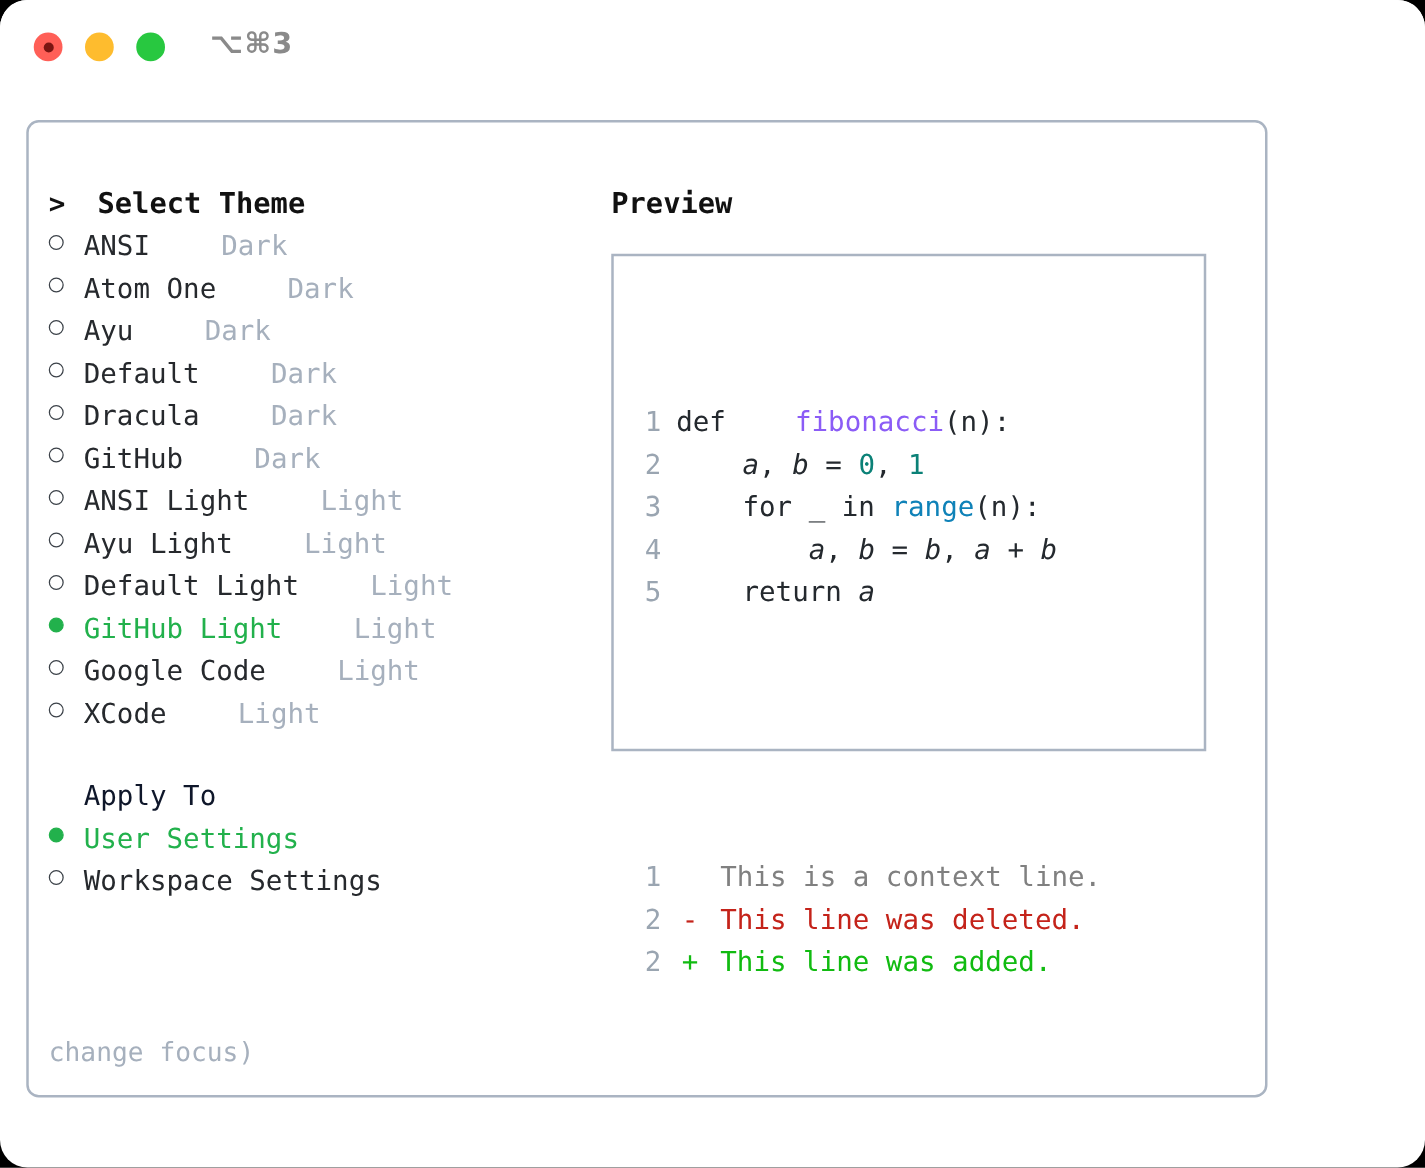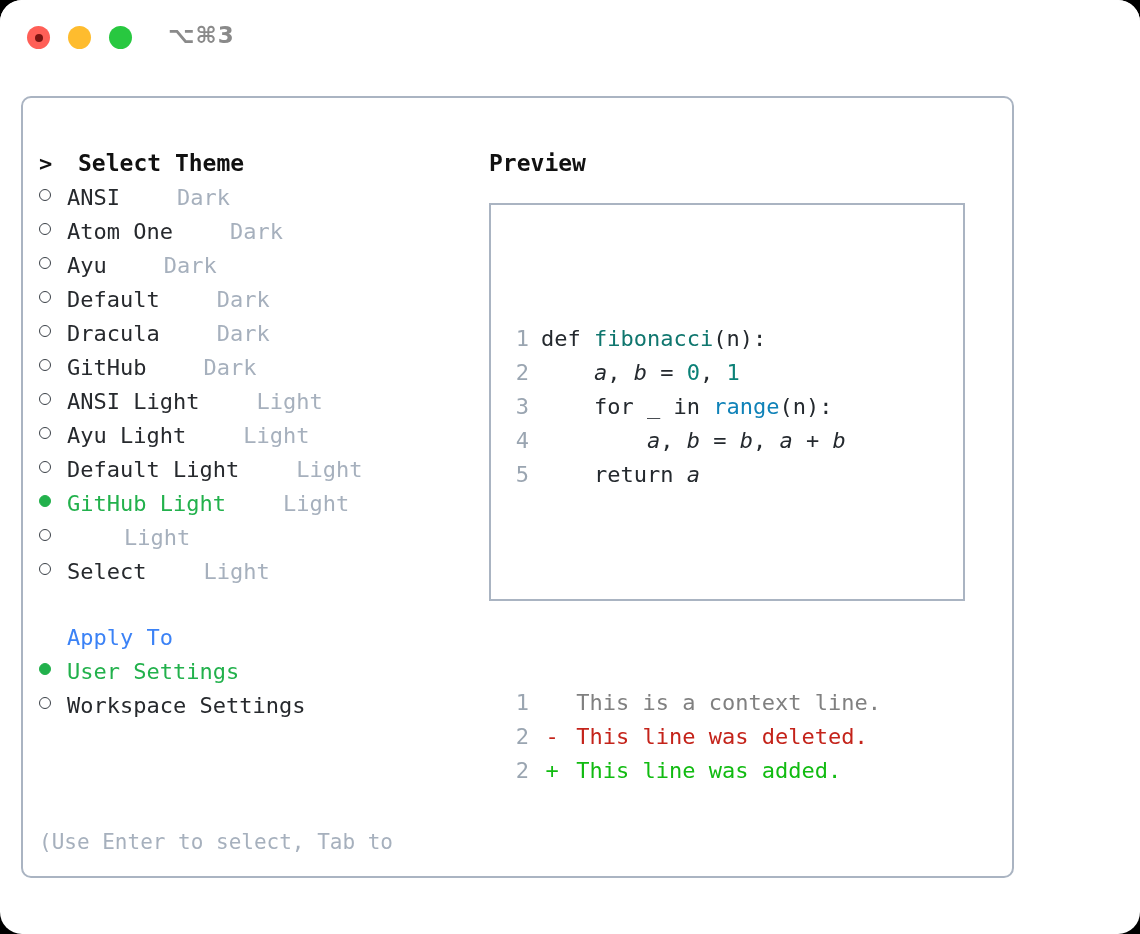--- a/index.html
+++ b/index.html
@@ -140,21 +140,21 @@
     font-weight: 700;
     font-size: 23px;
     margin-left: 11px;
   }
 
   .theme-name { color: #26292d; }
   .theme-name.selected { color: #22b14c; }
   .theme-variant { color: #a6b0bd; padding-left: 9px; margin-left: 48px; }
 
   .apply-head {
-    color: #3b82f6;
+    color: #0f172a;
     font-size: 22px;
   }
   .apply-name { color: #26292d; }
   .apply-name.selected { color: #22b14c; }
   .spacer-md { height: 32px; }
 
   .hint {
     margin-top: 34px;
     font-family: "DejaVu Sans Mono", "Liberation Mono", monospace;
     font-size: 21px;
@@ -200,21 +200,21 @@
   .code-line { display: flex; align-items: baseline; white-space: pre; }
   .lnum {
     display: inline-block;
     width: 22px;
     flex: 0 0 22px;
     text-align: right;
     color: #9aa5b1;
     margin-right: 12px;
   }
   .tok-plain   { color: #24292e; }
-  .tok-func    { color: #0f766e; }
+  .tok-func    { color: #8b5cf6; margin-left: 42px; }
   .tok-builtin { color: #0f82b8; }
   .tok-num     { color: #0b8177; }
   .tok-var     { color: #24292e; font-style: italic; }
   .tok-punct   { color: #24292e; }
 
   .blank-line { height: 34px; }
 
   .diff-line { display: flex; align-items: baseline; white-space: pre; }
   .diff-mark {
     display: inline-block;
@@ -253,38 +253,37 @@
           <div class="tui-line"><span class="bullet-wrap"><span class="bullet"></span></span><span class="theme-name">ANSI</span><span class="theme-variant">Dark</span></div>
           <div class="tui-line"><span class="bullet-wrap"><span class="bullet"></span></span><span class="theme-name">Atom One</span><span class="theme-variant">Dark</span></div>
           <div class="tui-line"><span class="bullet-wrap"><span class="bullet"></span></span><span class="theme-name">Ayu</span><span class="theme-variant">Dark</span></div>
           <div class="tui-line"><span class="bullet-wrap"><span class="bullet"></span></span><span class="theme-name">Default</span><span class="theme-variant">Dark</span></div>
           <div class="tui-line"><span class="bullet-wrap"><span class="bullet"></span></span><span class="theme-name">Dracula</span><span class="theme-variant">Dark</span></div>
           <div class="tui-line"><span class="bullet-wrap"><span class="bullet"></span></span><span class="theme-name">GitHub</span><span class="theme-variant">Dark</span></div>
           <div class="tui-line"><span class="bullet-wrap"><span class="bullet"></span></span><span class="theme-name">ANSI Light</span><span class="theme-variant">Light</span></div>
           <div class="tui-line"><span class="bullet-wrap"><span class="bullet"></span></span><span class="theme-name">Ayu Light</span><span class="theme-variant">Light</span></div>
           <div class="tui-line"><span class="bullet-wrap"><span class="bullet"></span></span><span class="theme-name">Default Light</span><span class="theme-variant">Light</span></div>
           <div class="tui-line"><span class="bullet-wrap"><span class="bullet filled"></span></span><span class="theme-name selected">GitHub Light</span><span class="theme-variant">Light</span></div>
-          <div class="tui-line"><span class="bullet-wrap"><span class="bullet"></span></span><span class="theme-variant">Light</span></div>
-          <div class="tui-line"><span class="bullet-wrap"><span class="bullet"></span></span><span class="theme-name">Select</span><span class="theme-variant">Light</span></div>
+          <div class="tui-line"><span class="bullet-wrap"><span class="bullet"></span></span><span class="theme-name">Google Code</span><span class="theme-variant">Light</span></div>
+          <div class="tui-line"><span class="bullet-wrap"><span class="bullet"></span></span><span class="theme-name">XCode</span><span class="theme-variant">Light</span></div>
         </div>
 
       <div class="spacer-md"></div>
 
       <div class="tui-line">
         <span class="bullet-wrap"></span>
         <span class="apply-head">Apply To</span>
       </div>
 
       <div id="apply-list">
           <div class="tui-line"><span class="bullet-wrap"><span class="bullet filled"></span></span><span class="apply-name selected">User Settings</span></div>
           <div class="tui-line"><span class="bullet-wrap"><span class="bullet"></span></span><span class="apply-name">Workspace Settings</span></div>
         </div>
 
       <div class="hint">
-        <div>(Use Enter to select, Tab to</div>
         <div>change focus)</div>
       </div>
 
     </div>
 
     <div class="right-col">
       <div class="preview-head">Preview</div>
 
       <div class="preview-box">
         <div class="code">

